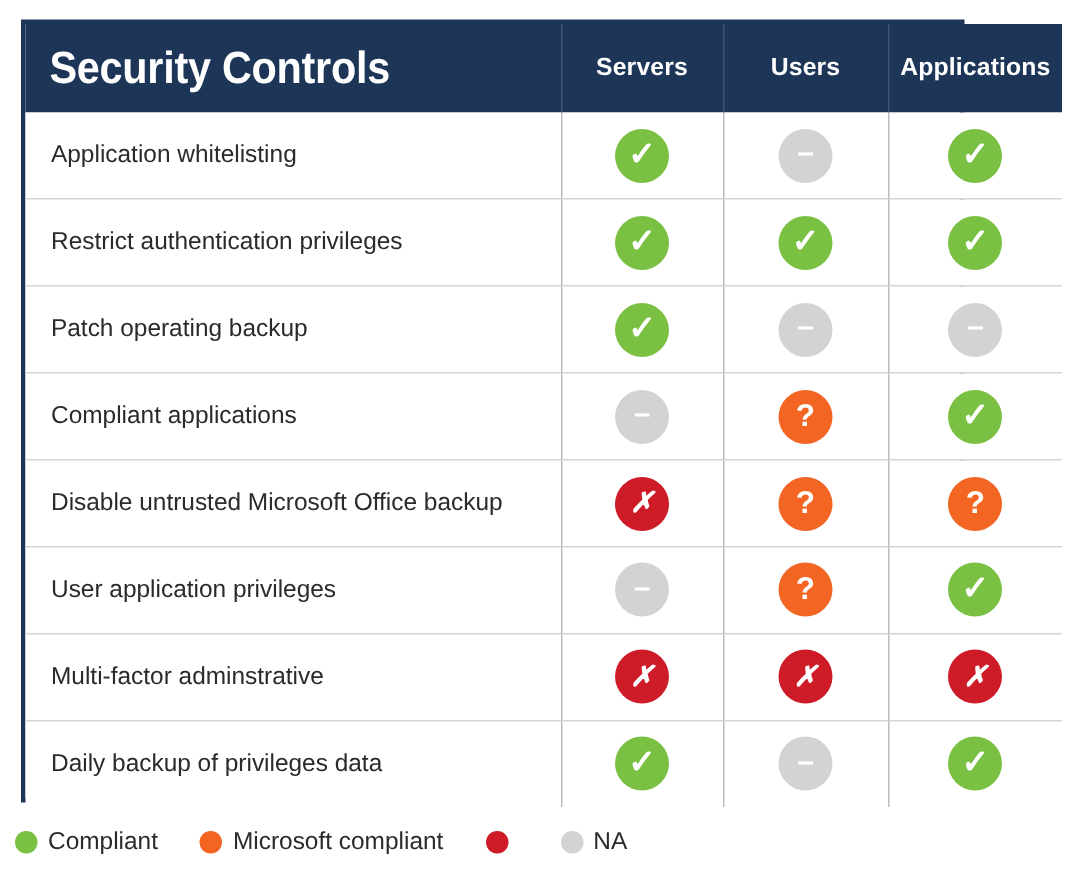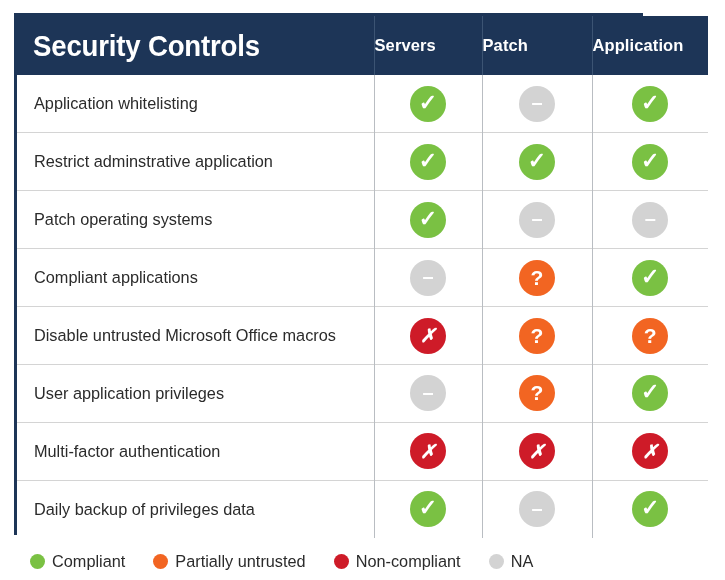--- a/index.html
+++ b/index.html
@@ -68,20 +68,21 @@
     font-size: 30px;
     font-weight: bold;
     letter-spacing: -0.2px;
     font-family: "Liberation Sans Narrow", "Liberation Sans", sans-serif;
     transform: scaleX(0.92);
     transform-origin: left center;
     display: inline-block;
     white-space: nowrap;
   }
   .col-head {
+    text-align: center;
   }
   .col-head-text {
     color: #ffffff;
     font-size: 16.5px;
     font-weight: bold;
     font-family: "Liberation Sans Narrow", "Liberation Sans", sans-serif;
     white-space: nowrap;
     letter-spacing: 0.1px;
   }
 
@@ -140,21 +141,21 @@
   .badge.na            { background: #d3d3d3; }
 
   .badge.compliant .glyph    { font-size: 22px; padding-bottom: 2px; }
   .badge.partial .glyph      { font-size: 21px; padding-bottom: 1px; }
   .badge.noncompliant .glyph { font-size: 19px; font-style: italic; }
   .badge.na .glyph           { font-size: 20px; padding-bottom: 3px; }
 
   
   .legend {
     position: absolute;
-    left: 30px;
+    left: 10px;
     top: 548px;
     height: 26px;
     display: flex;
     align-items: center;
   }
   .legend-item {
     display: flex;
     align-items: center;
     margin-right: 28px;
     white-space: nowrap;
@@ -180,81 +181,80 @@
     <div class="matrix-inner">
 
       <div class="row header-row">
         <div class="cell title-cell w-label">
           <span class="title-text">Security Controls</span>
         </div>
         <div class="cell col-head w-srv">
           <span class="col-head-text">Servers</span>
         </div>
         <div class="cell col-head w-usr">
-          <span class="col-head-text">Patch</span>
+          <span class="col-head-text">Users</span>
         </div>
         <div class="cell col-head w-app">
-          <span class="col-head-text">Application</span>
+          <span class="col-head-text">Applications</span>
         </div>
       </div>
 
       <div id="rows-host" style="display: contents;"><div class="row body-row">
             <div class="cell label-cell w-label"><span class="label-text">Application whitelisting</span></div>
             <div class="cell status-cell w-srv"><span class="badge compliant" style="background: rgb(122, 193, 67);"><span class="glyph">✓</span></span></div>
             <div class="cell status-cell w-usr"><span class="badge na" style="background: rgb(211, 211, 211);"><span class="glyph">–</span></span></div>
             <div class="cell status-cell w-app"><span class="badge compliant" style="background: rgb(122, 193, 67);"><span class="glyph">✓</span></span></div>
           </div><div class="row body-row">
-            <div class="cell label-cell w-label"><span class="label-text">Restrict adminstrative application</span></div>
+            <div class="cell label-cell w-label"><span class="label-text">Restrict authentication privileges</span></div>
             <div class="cell status-cell w-srv"><span class="badge compliant" style="background: rgb(122, 193, 67);"><span class="glyph">✓</span></span></div>
             <div class="cell status-cell w-usr"><span class="badge compliant" style="background: rgb(122, 193, 67);"><span class="glyph">✓</span></span></div>
             <div class="cell status-cell w-app"><span class="badge compliant" style="background: rgb(122, 193, 67);"><span class="glyph">✓</span></span></div>
           </div><div class="row body-row">
-            <div class="cell label-cell w-label"><span class="label-text">Patch operating systems</span></div>
+            <div class="cell label-cell w-label"><span class="label-text">Patch operating backup</span></div>
             <div class="cell status-cell w-srv"><span class="badge compliant" style="background: rgb(122, 193, 67);"><span class="glyph">✓</span></span></div>
             <div class="cell status-cell w-usr"><span class="badge na" style="background: rgb(211, 211, 211);"><span class="glyph">–</span></span></div>
             <div class="cell status-cell w-app"><span class="badge na" style="background: rgb(211, 211, 211);"><span class="glyph">–</span></span></div>
           </div><div class="row body-row">
             <div class="cell label-cell w-label"><span class="label-text">Compliant applications</span></div>
             <div class="cell status-cell w-srv"><span class="badge na" style="background: rgb(211, 211, 211);"><span class="glyph">–</span></span></div>
             <div class="cell status-cell w-usr"><span class="badge partial" style="background: rgb(242, 101, 34);"><span class="glyph">?</span></span></div>
             <div class="cell status-cell w-app"><span class="badge compliant" style="background: rgb(122, 193, 67);"><span class="glyph">✓</span></span></div>
           </div><div class="row body-row">
-            <div class="cell label-cell w-label"><span class="label-text">Disable untrusted Microsoft Office macros</span></div>
+            <div class="cell label-cell w-label"><span class="label-text">Disable untrusted Microsoft Office backup</span></div>
             <div class="cell status-cell w-srv"><span class="badge noncompliant" style="background: rgb(206, 27, 40);"><span class="glyph">✗</span></span></div>
             <div class="cell status-cell w-usr"><span class="badge partial" style="background: rgb(242, 101, 34);"><span class="glyph">?</span></span></div>
             <div class="cell status-cell w-app"><span class="badge partial" style="background: rgb(242, 101, 34);"><span class="glyph">?</span></span></div>
           </div><div class="row body-row">
             <div class="cell label-cell w-label"><span class="label-text">User application privileges</span></div>
             <div class="cell status-cell w-srv"><span class="badge na" style="background: rgb(211, 211, 211);"><span class="glyph">–</span></span></div>
             <div class="cell status-cell w-usr"><span class="badge partial" style="background: rgb(242, 101, 34);"><span class="glyph">?</span></span></div>
             <div class="cell status-cell w-app"><span class="badge compliant" style="background: rgb(122, 193, 67);"><span class="glyph">✓</span></span></div>
           </div><div class="row body-row">
-            <div class="cell label-cell w-label"><span class="label-text">Multi-factor authentication</span></div>
+            <div class="cell label-cell w-label"><span class="label-text">Multi-factor adminstrative</span></div>
             <div class="cell status-cell w-srv"><span class="badge noncompliant" style="background: rgb(206, 27, 40);"><span class="glyph">✗</span></span></div>
             <div class="cell status-cell w-usr"><span class="badge noncompliant" style="background: rgb(206, 27, 40);"><span class="glyph">✗</span></span></div>
             <div class="cell status-cell w-app"><span class="badge noncompliant" style="background: rgb(206, 27, 40);"><span class="glyph">✗</span></span></div>
           </div><div class="row body-row">
             <div class="cell label-cell w-label"><span class="label-text">Daily backup of privileges data</span></div>
             <div class="cell status-cell w-srv"><span class="badge compliant" style="background: rgb(122, 193, 67);"><span class="glyph">✓</span></span></div>
             <div class="cell status-cell w-usr"><span class="badge na" style="background: rgb(211, 211, 211);"><span class="glyph">–</span></span></div>
             <div class="cell status-cell w-app"><span class="badge compliant" style="background: rgb(122, 193, 67);"><span class="glyph">✓</span></span></div>
           </div></div>
 
     </div>
   </div>
 
   <div class="legend">
     <div id="legend-host" style="display: contents;"><div class="legend-item">
           <span class="legend-dot" style="background: rgb(122, 193, 67);"></span>
           <span class="legend-label">Compliant</span>
         </div><div class="legend-item">
           <span class="legend-dot" style="background: rgb(242, 101, 34);"></span>
-          <span class="legend-label">Partially untrusted</span>
+          <span class="legend-label">Microsoft compliant</span>
         </div><div class="legend-item">
           <span class="legend-dot" style="background: rgb(206, 27, 40);"></span>
-          <span class="legend-label">Non-compliant</span>
         </div><div class="legend-item">
           <span class="legend-dot" style="background: rgb(211, 211, 211);"></span>
           <span class="legend-label">NA</span>
         </div></div>
   </div>
 
 </div>
 
 </body></html>

